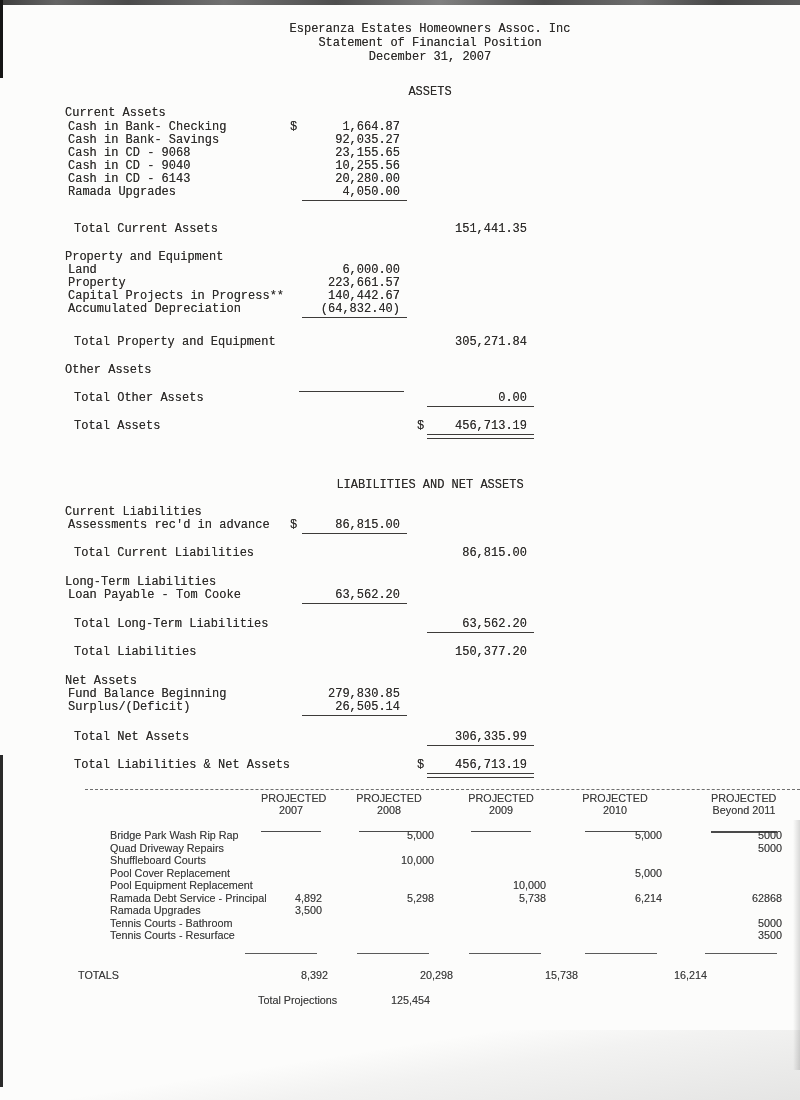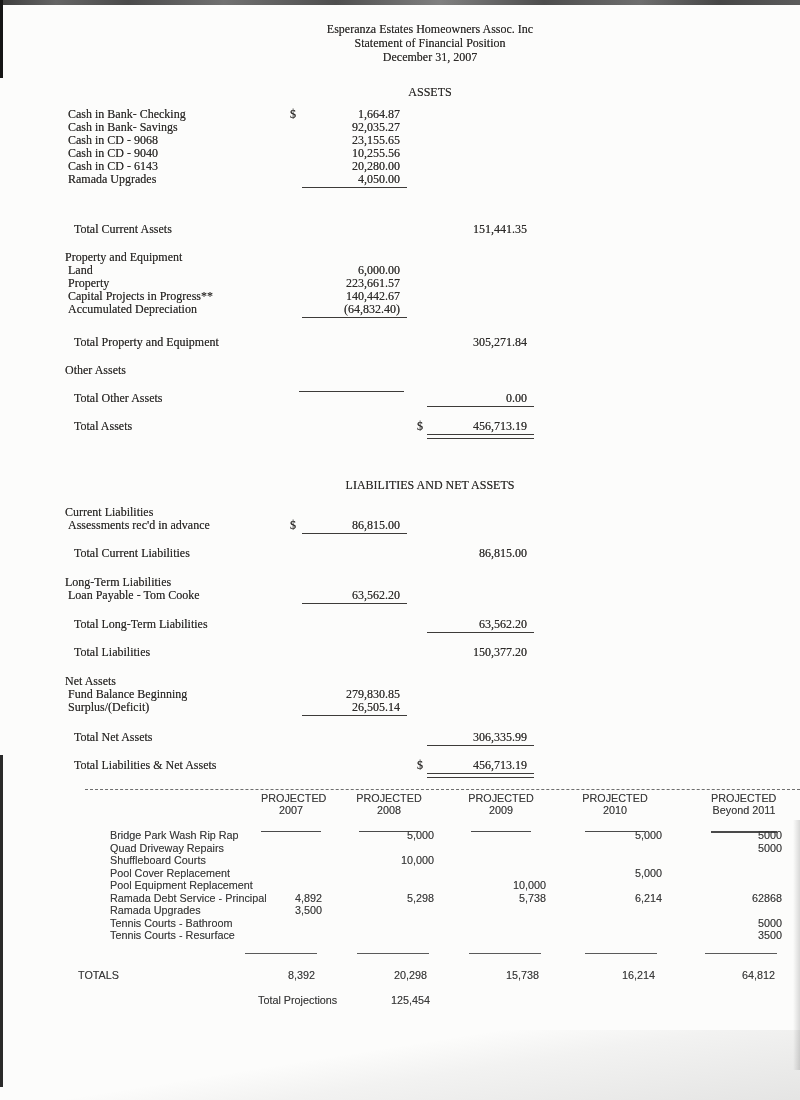--- a/index.html
+++ b/index.html
@@ -11,21 +11,21 @@
     opacity:.85;}
   .scan-left-top{position:absolute;left:0;top:0;width:3px;height:78px;background:#151515;}
   .scan-left-bottom{position:absolute;left:0;top:755px;width:3px;height:332px;background:#181818;opacity:.92;}
   .scan-bottom-shade{position:absolute;left:0;bottom:0;width:800px;height:70px;
     background:linear-gradient(171deg,rgba(255,255,255,0) 40%,rgba(60,60,60,.05) 58%,rgba(60,60,60,.12) 100%);}
   .scan-right-shade{position:absolute;right:0;top:820px;width:7px;height:250px;
     background:linear-gradient(to left,rgba(0,0,0,.14),rgba(0,0,0,0));}
 
   
   .doc{position:absolute;left:0;top:0;width:656px;height:800px;
-    font-family:Liberation Serif, serif;font-size:12px;color:#2d2b29;
+    font-family:Liberation Mono, monospace;font-size:12px;color:#2d2b29;
     text-shadow:0 0 .5px rgba(45,43,41,.65);}
   .center-line{position:absolute;left:60px;width:740px;text-align:center;line-height:14px;}
   .sec{position:absolute;left:65px;width:470px;}
   .srow{display:flex;height:13px;line-height:13px;white-space:nowrap;}
   .c-label{width:222px;flex:none;}
   .c-dollar{width:14px;flex:none;}
   .c-inner{width:96px;flex:none;text-align:right;position:relative;}
   .c-sp{width:11px;flex:none;}
   .c-dollar2{width:12px;flex:none;}
   .c-outer{width:98px;flex:none;text-align:right;position:relative;}
@@ -45,21 +45,21 @@
   .phd{text-align:center;line-height:11.5px;padding-left:36px;}
   .phd.beyond{padding-left:56px;}
   .yr{display:inline-block;min-width:60px;border-bottom:1.4px solid #4a4a4a;padding-bottom:15px;}
   .yr.wide{min-width:66px;border-bottom-width:2px;}
   .proj-body{position:absolute;left:7px;top:43px;width:740px;}
   .proj-body>div{height:12.5px;line-height:12.5px;}
   .pl{padding-left:43px;white-space:nowrap;}
   .pn{text-align:right;}
   .proj-rule{position:absolute;left:0;top:167px;width:740px;}
   .rule{height:0;border-top:1.2px solid #5a5a5a;width:72px;margin-left:auto;margin-right:-2px;}
-  .proj-totals{position:absolute;left:0;top:183px;width:740px;}
+  .proj-totals{position:absolute;left:0;top:183px;width:740px;gap:13px;}
   .proj-totals>div{height:13px;line-height:13px;}
   .pt-label{padding-left:18px;}
   .proj-grand{position:absolute;left:198px;top:208px;width:230px;display:flex;}
   .pg-label{width:110px;}
   .pg-value{width:62px;text-align:right;}
 </style>
 </head>
 <body>
 
 <div class="page">
@@ -72,20 +72,23 @@
 
   <div class="doc">
 
     <div class="center-line" style="top:22px">Esperanza Estates Homeowners Assoc. Inc</div>
     <div class="center-line" style="top:36px">Statement of Financial Position</div>
     <div class="center-line" style="top:50px">December 31, 2007</div>
 
     <div class="center-line" style="top:85px">ASSETS</div>
 
     <div class="sec" style="top:107px">
+      <div class="srow">
+        <span class="c-label">Current Assets</span>
+      </div>
       <div class="srow" style="margin-top:1px">
         <span class="c-label ind1">Cash in Bank- Checking</span>
         <span class="c-dollar">$</span>
         <span class="c-inner">1,664.87</span>
       </div>
       <div class="srow">
         <span class="c-label ind1">Cash in Bank- Savings</span>
         <span class="c-dollar"></span>
         <span class="c-inner">92,035.27</span>
       </div>

